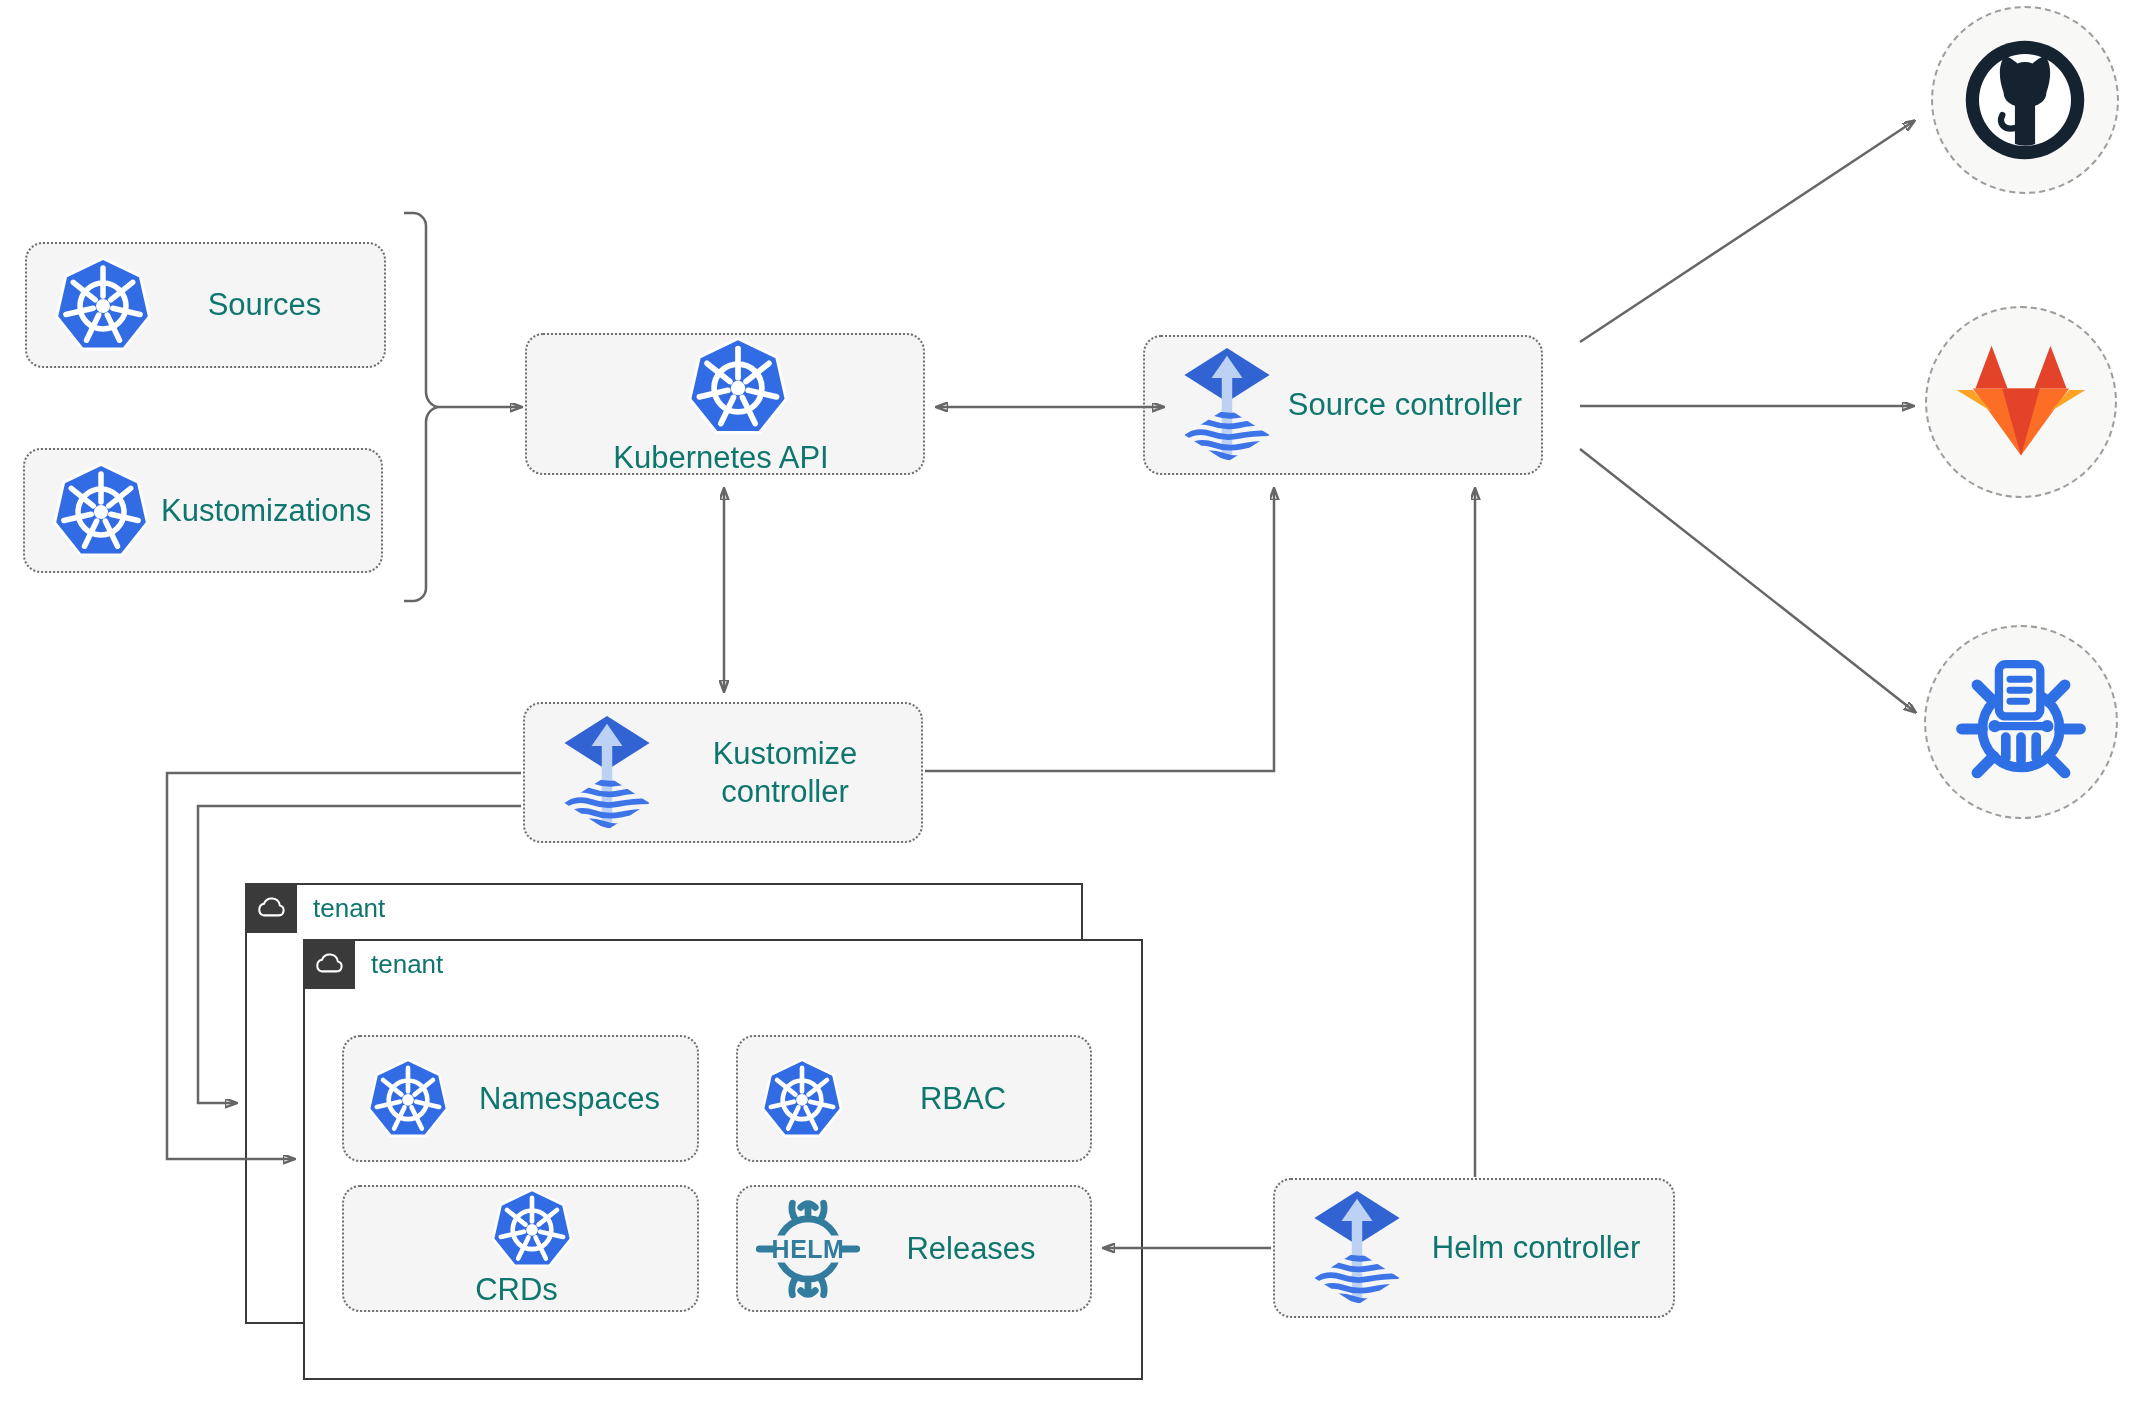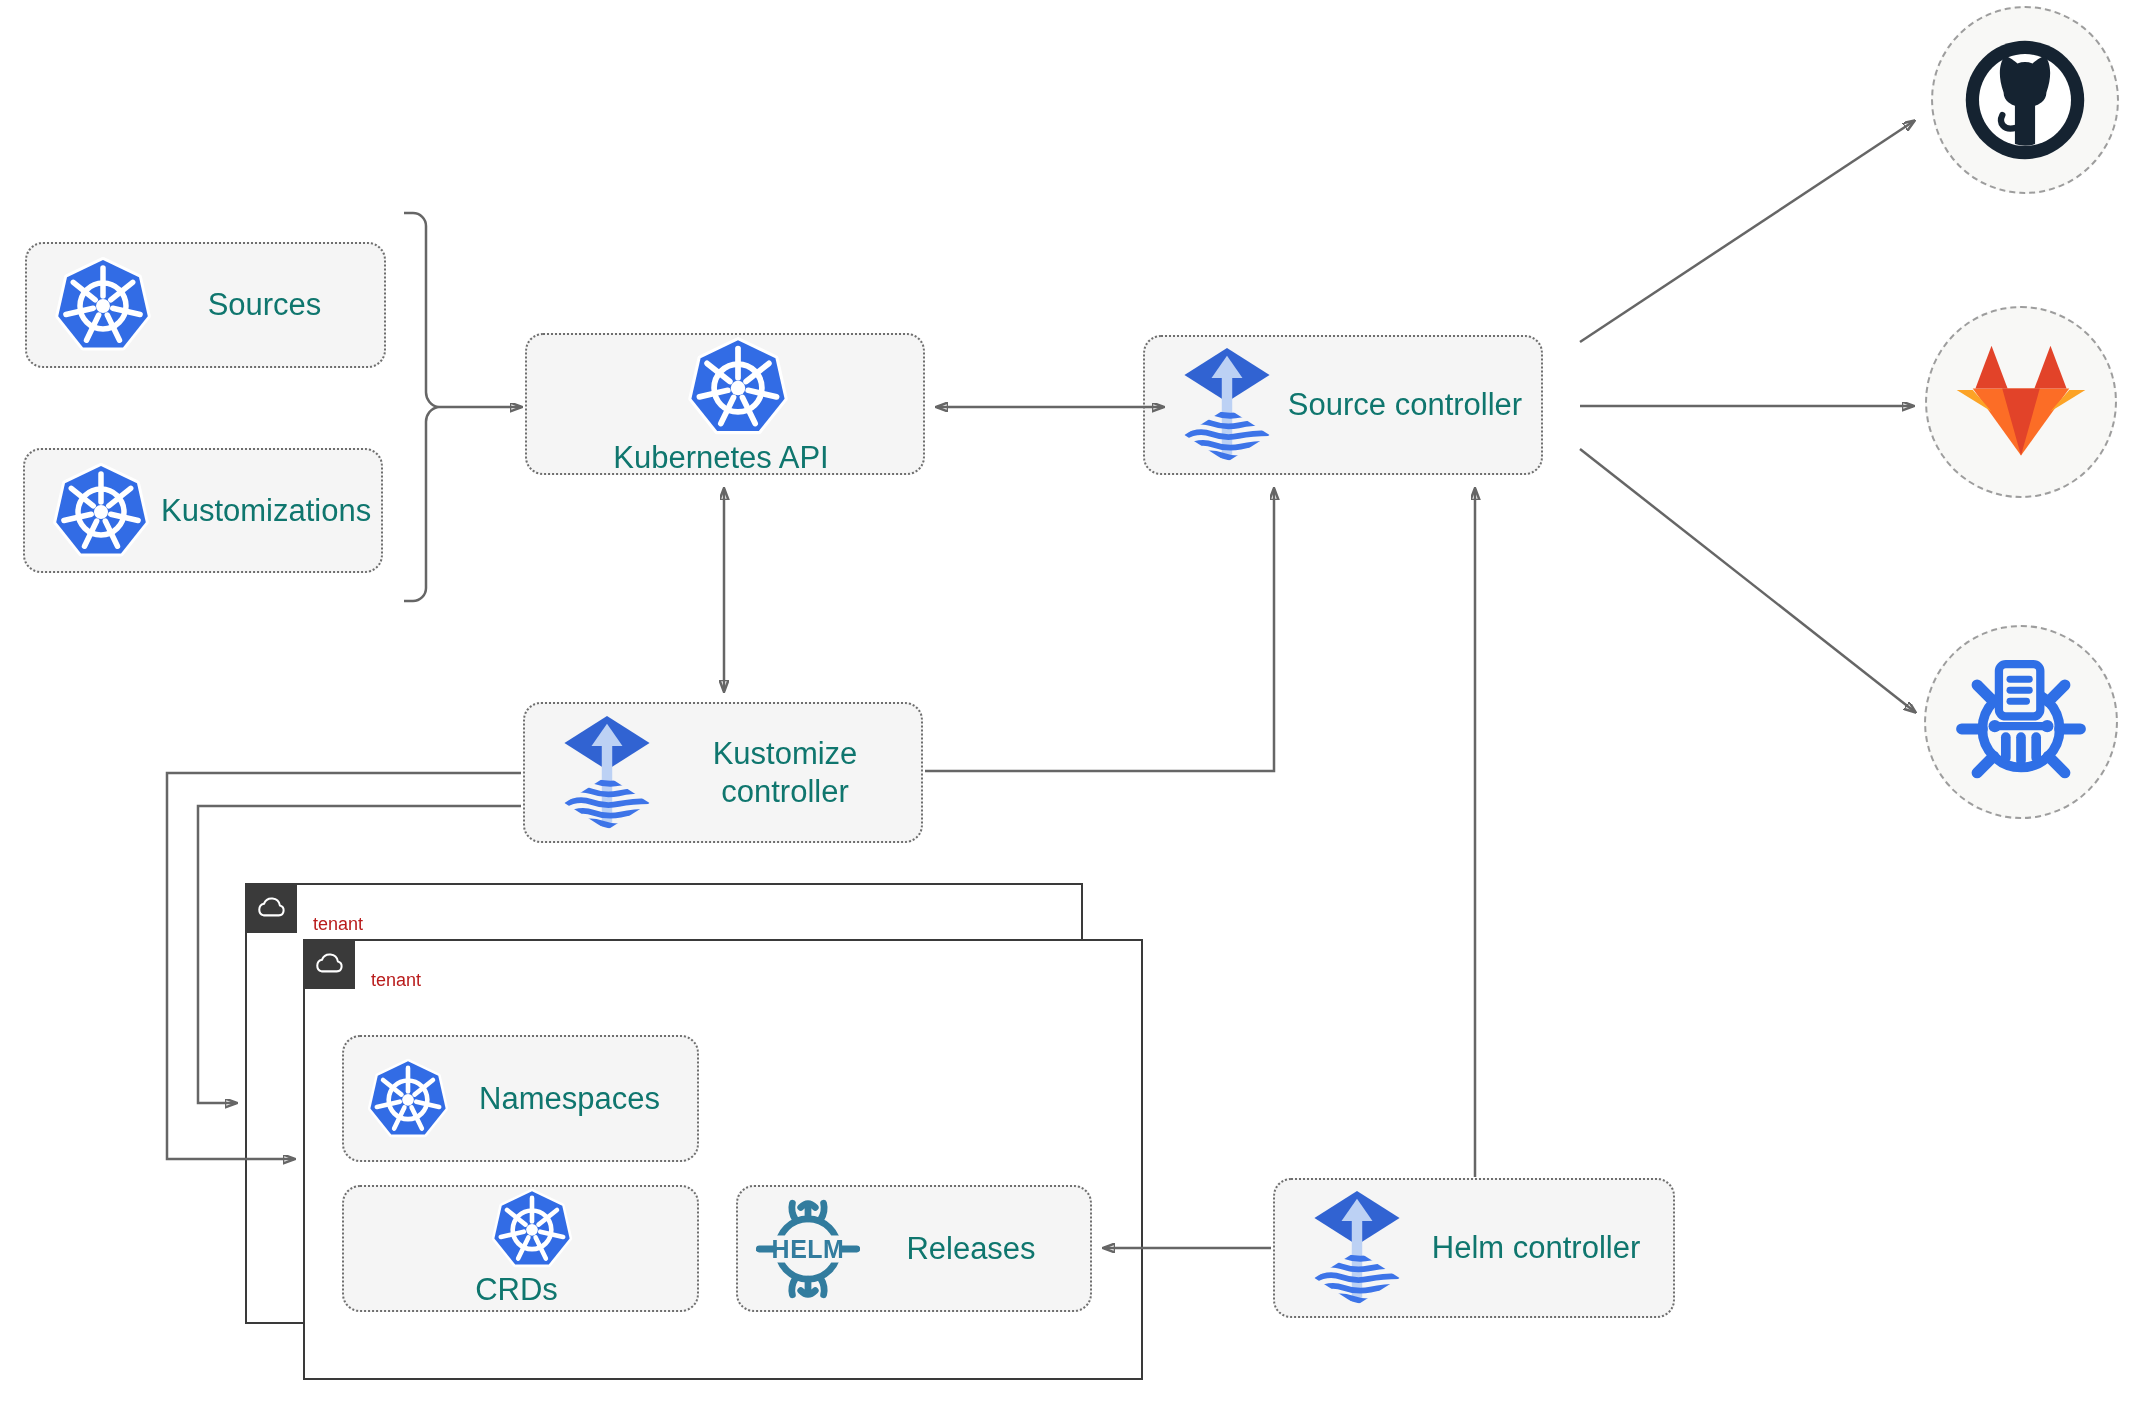--- a/index.html
+++ b/index.html
@@ -6,21 +6,21 @@
   #canvas{position:relative;width:2144px;height:1407px;background:#ffffff;overflow:hidden;
           font-family:"Liberation Sans",sans-serif;color:#000;}
   .node{position:absolute;display:flex;align-items:center;background:#f5f5f5;
         border:2px dotted #6e6e6e;border-radius:18px;box-sizing:border-box;z-index:3;}
   .node .nicon{flex:0 0 auto;}
   .node .nlabel{flex:1 1 auto;text-align:center;font-size:31px;line-height:1.2;
         color:#0f766e;padding:0 18px 0 10px;}
   .tenant{position:absolute;background:#ffffff;border:2px solid #3a3a3a;box-sizing:border-box;}
   .tenant .tab{position:absolute;top:-2px;left:-2px;width:52px;height:50px;background:#3a3a3a;
         display:flex;align-items:center;justify-content:center;}
-  .tenant .tlabel{position:absolute;top:-2px;left:66px;height:50px;line-height:50px;font-size:18px;color:#b91c1c;margin-top:16px;}
+  .tenant .tlabel{position:absolute;top:-2px;left:66px;height:50px;line-height:50px;font-size:26px;color:#0f766e;}
   .ext{position:absolute;border-radius:50%;border:2px dashed #9d9d9d;background:#f8f8f6;
        display:flex;align-items:center;justify-content:center;box-sizing:border-box;z-index:2;}
   .wires{position:absolute;left:0;top:0;z-index:6;pointer-events:none;}
   .wires path{fill:none;stroke:#666666;stroke-width:2.5;}
   .hidden-defs{position:absolute;width:0;height:0;overflow:hidden;}
 </style>
 </head>
 <body>
 
 <svg class="hidden-defs" aria-hidden="true">
@@ -142,20 +142,26 @@
         </svg>
     </div>
     <span class="tlabel">tenant</span>
 
     <div class="node" style="left:37px;top:94px;width:357px;height:127px;">
       <svg class="nicon" style="margin-left:22px;" width="84" height="84">
           <use href="#k8s-logo"></use>
         </svg>
       <span class="nlabel">Namespaces</span>
     </div>
+    <div class="node" style="left:431px;top:94px;width:356px;height:127px;">
+      <svg class="nicon" style="margin-left:22px;" width="84" height="84">
+          <use href="#k8s-logo"></use>
+        </svg>
+      <span class="nlabel">RBAC</span>
+    </div>
     <div class="node" style="left:37px;top:244px;width:357px;height:127px;flex-direction:column;">
       <svg class="nicon" style="margin-left:22px;" width="84" height="84">
           <use href="#k8s-logo"></use>
         </svg>
       <span class="nlabel">CRDs</span>
     </div>
     <div class="node" style="left:431px;top:244px;width:356px;height:127px;">
       <svg class="nicon" style="margin-left:18px;" width="104" height="104">
           <use href="#helm-logo"></use>
         </svg>

